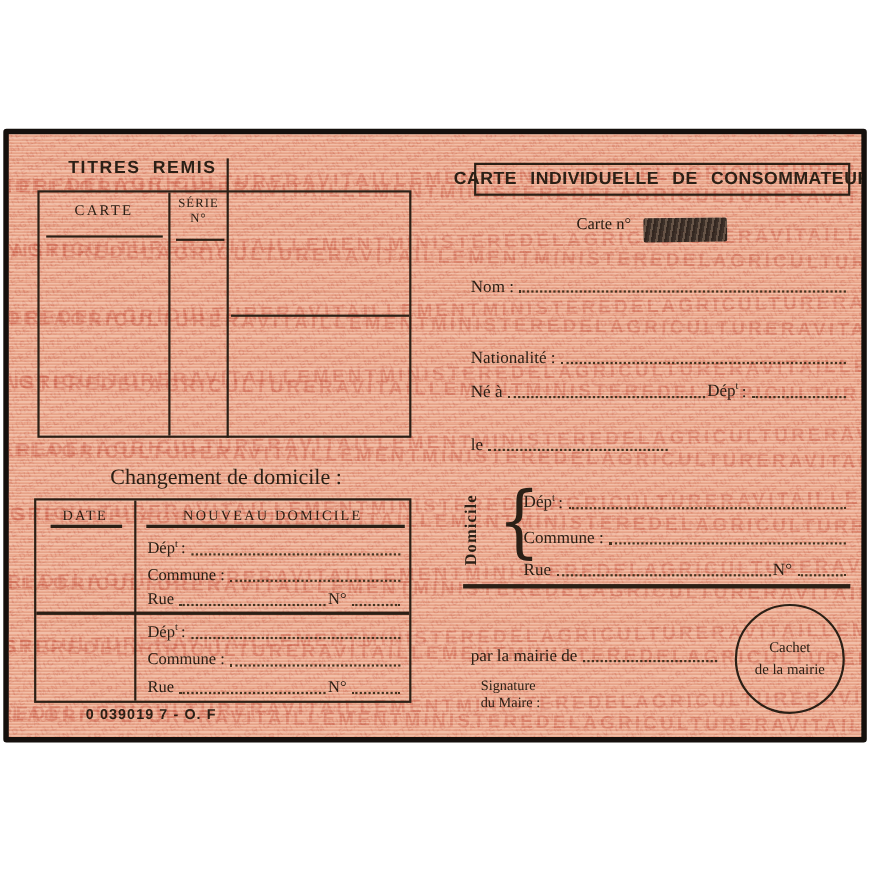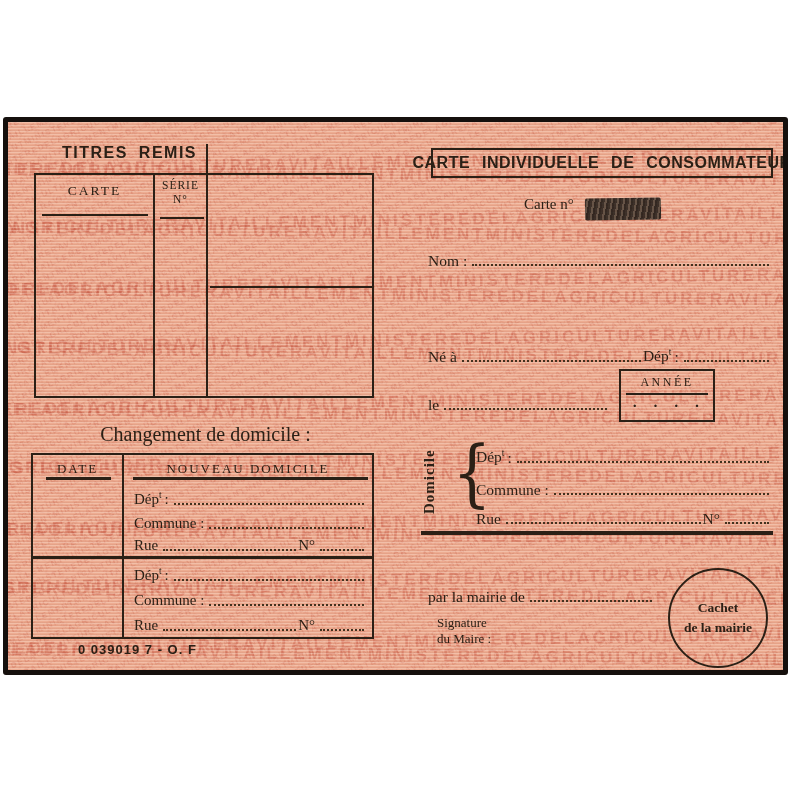--- a/index.html
+++ b/index.html
@@ -79,22 +79,22 @@
     text-align:center;font:700 15px "Liberation Serif",serif;letter-spacing:1px;}
   .brace{left:441px;top:314px;font:400 72px/74px "DejaVu Serif",serif;transform:scaleX(.85);}
   .r-dom1{left:468px;top:323px;width:295px;height:22px;}
   .r-dom2{left:468px;top:355px;width:295px;height:22px;}
   .r-dom3{left:468px;top:384px;width:295px;height:22px;}
   .r-dom3 .dots.short,.ct-r3 .dots.short,.ct-r6 .dots.short{flex:0 0 44px;}
   .thick{left:413px;top:409px;width:352px;height:4px;background:var(--ink);}
   .r-del{left:420px;top:437px;width:228px;height:22px;}
   .r-mai{left:420px;top:462px;width:226px;height:22px;}
   .sig{left:429px;top:493px;font-size:13px;line-height:1.25;}
-  .cachet{left:660px;top:446px;width:100px;height:100px;border:2.5px solid var(--ink);border-radius:50%;
-    box-sizing:border-box;text-align:center;font-size:13.5px;line-height:1.5;padding-top:28px;font-weight:bold;}
+  .cachet{left:660px;top:427px;width:100px;height:100px;border:2.5px solid var(--ink);border-radius:50%;
+    box-sizing:border-box;text-align:center;font-size:13.5px;line-height:1.5;padding-top:28px;}
 </style>
 </head>
 <body style="--paper: #edac91; --ink: #2b2016; --edge: #15100d; --wm-big: rgba(196,78,58,.38); --wm-small: rgba(196,78,58,.22);">
 
 <div class="page">
   <div class="card">
 
     <div class="wm">
       <div class="wm-big">
           <div style="top: -10px; left: -20px; transform: rotate(0.8deg);">MINISTEREDELAGRICULTURERAVITAILLEMENTMINISTEREDELAGRICULTURERAVITAILLEMENTMINISTEREDELAGRICULTURERAVITAILLEMENTMINISTEREDELAGRICULTURERAVITAILLEMENT</div>
@@ -408,36 +408,35 @@
         <span>CARTE INDIVIDUELLE DE CONSOMMATEUR</span>
       </div>
 
       <div class="abs carte-no">Carte n°</div>
       <div class="abs redacted"></div>
 
       <div class="abs frow r-nom">
         <span class="lbl">Nom :</span>
         <span class="dots"></span>
       </div>
+      <div class="abs frow r-nat">
+        <span class="lbl">Nationalité :</span>
+        <span class="dots"></span>
+      </div>
       <div class="abs frow r-ne">
         <span class="lbl">Né à</span>
         <span class="dots d1"></span>
         <span class="lbl"><span>Dép</span><sup>t</sup><span class="col">:</span></span>
         <span class="dots d2"></span>
       </div>
       <div class="abs frow r-le">
         <span class="lbl">le</span>
         <span class="dots"></span>
       </div>
 
-      <div class="abs annee">
-        <div class="an-lbl">ANNÉE</div>
-        <div class="an-ul"></div>
-        <div class="an-dots">· · · ·</div>
-      </div>
 
       <div class="abs dom-label">Domicile</div>
       <div class="abs brace">{</div>
       <div class="abs frow r-dom1">
         <span class="lbl"><span>Dép</span><sup>t</sup><span class="col">:</span></span>
         <span class="dots"></span>
       </div>
       <div class="abs frow r-dom2">
         <span class="lbl">Commune :</span>
         <span class="dots"></span>

